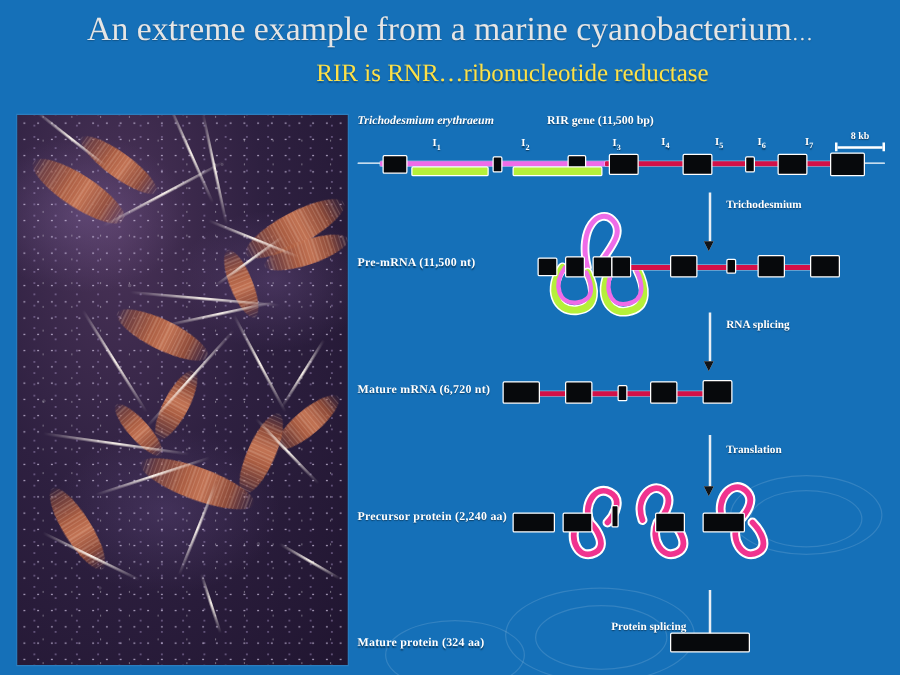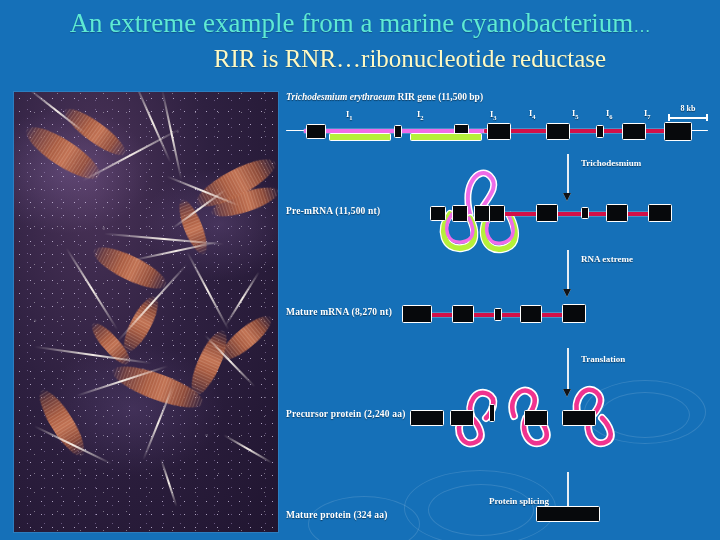--- a/index.html
+++ b/index.html
@@ -8,28 +8,28 @@
     background:#1570b8;
     font-family:"Liberation Serif", serif;
     position:relative;
   }
   
   #slide{position:absolute;inset:0;background:#1570b8;}
 
   
   #title-block{position:absolute;left:0;top:8px;width:720px;text-align:center;}
   #main-title{
-    color:#5eead4;font-size:27px;line-height:30px;
+    color:#e5e5e5;font-size:27px;line-height:30px;
     font-family:"Liberation Serif", serif;
     letter-spacing:0px;white-space:nowrap;
     text-shadow:0 1px 1px rgba(0,0,0,.25);
   }
   #main-title .ellipsis{font-size:17px;vertical-align:baseline;}
   #subtitle{
-    color:#fef9c3;font-size:25px;line-height:22px;margin-top:6px;
+    color:#fde047;font-size:20px;line-height:22px;margin-top:6px;
     padding-left:100px;white-space:nowrap;
     text-shadow:0 1px 1px rgba(0,0,0,.25);
   }
 
   
   #photo{
     position:absolute;left:14px;top:92px;width:264px;height:440px;
     background:
       radial-gradient(circle at 18% 12%, rgba(255,255,255,.16) 0 1.1px, transparent 1.6px),
       radial-gradient(circle at 62% 9%,  rgba(255,255,255,.14) 0 1.0px, transparent 1.5px),
@@ -86,21 +86,21 @@
     position:absolute;color:#ffffff;font-size:9.5px;
     font-family:"Liberation Serif", serif;font-weight:bold;
     white-space:nowrap;text-shadow:0 1px 1px rgba(0,0,0,.45);
     letter-spacing:.2px;
   }
   .gene-title{
     position:absolute;left:2px;top:0px;color:#ffffff;font-size:9.5px;
     font-style:italic;font-weight:bold;white-space:nowrap;
     text-shadow:0 1px 1px rgba(0,0,0,.45);
   }
-  .gene-title .roman{font-style:normal;}
+  .gene-title .roman{font-style:normal;margin-left:40px;}
 
   .arrow-label{
     position:absolute;color:#ffffff;font-size:9px;font-weight:bold;
     white-space:nowrap;text-shadow:0 1px 1px rgba(0,0,0,.45);
   }
   .arrow{position:absolute;width:1.5px;background:#e8eef4;}
   .arrow::after{
     content:"";position:absolute;left:-3.8px;bottom:-7px;
     border-left:4.5px solid transparent;border-right:4.5px solid transparent;
     border-top:8px solid #111418;
@@ -251,23 +251,23 @@
       <div class="exon" style="left:168px;top:113px;width:14px;height:15px;"></div>
       <div class="exon" style="left:190px;top:113px;width:14px;height:15px;"></div>
       <div class="exon" style="left:205px;top:113px;width:14px;height:15px;"></div>
       <div class="exon" style="left:252px;top:112px;width:20px;height:16px;"></div>
       <div class="exon" style="left:297px;top:115px;width:6px;height:10px;"></div>
       <div class="exon" style="left:322px;top:112px;width:20px;height:16px;"></div>
       <div class="exon" style="left:364px;top:112px;width:22px;height:16px;"></div>
     </div>
 
     <div class="arrow" style="left:283px;top:158px;height:40px;"></div>
-    <div class="arrow-label" style="left:297px;top:162px;">RNA extreme</div>
-
-    <div class="row-label" style="left:2px;top:215px;">Mature mRNA (8,270 nt)</div>
+    <div class="arrow-label" style="left:297px;top:162px;">RNA splicing</div>
+
+    <div class="row-label" style="left:2px;top:215px;">Mature mRNA (6,720 nt)</div>
     <div>
       <div class="track crimson" style="left:122px;top:220.5px;width:172px;"></div>
       <div class="exon" style="left:118px;top:213px;width:28px;height:16px;"></div>
       <div class="exon" style="left:168px;top:213px;width:20px;height:16px;"></div>
       <div class="exon" style="left:210px;top:216px;width:6px;height:11px;"></div>
       <div class="exon" style="left:236px;top:213px;width:20px;height:16px;"></div>
       <div class="exon" style="left:278px;top:212px;width:22px;height:17px;"></div>
     </div>
 
     <div class="arrow" style="left:283px;top:256px;height:42px;"></div>

